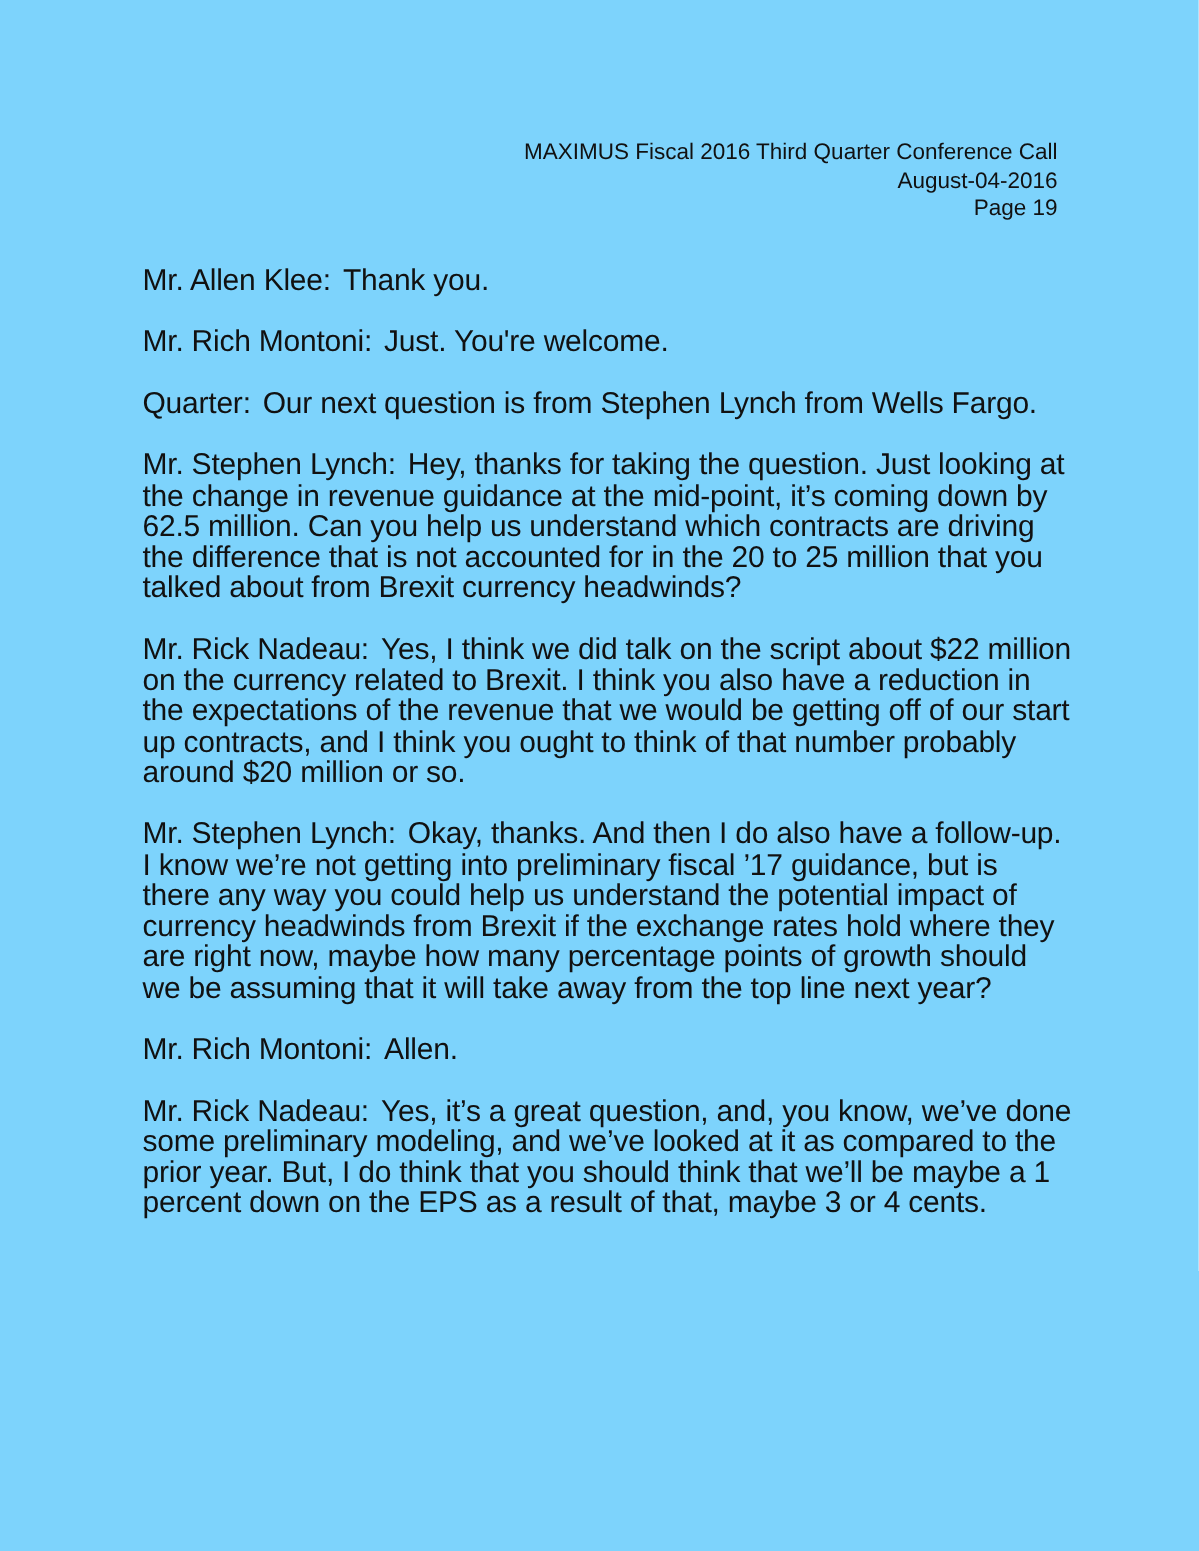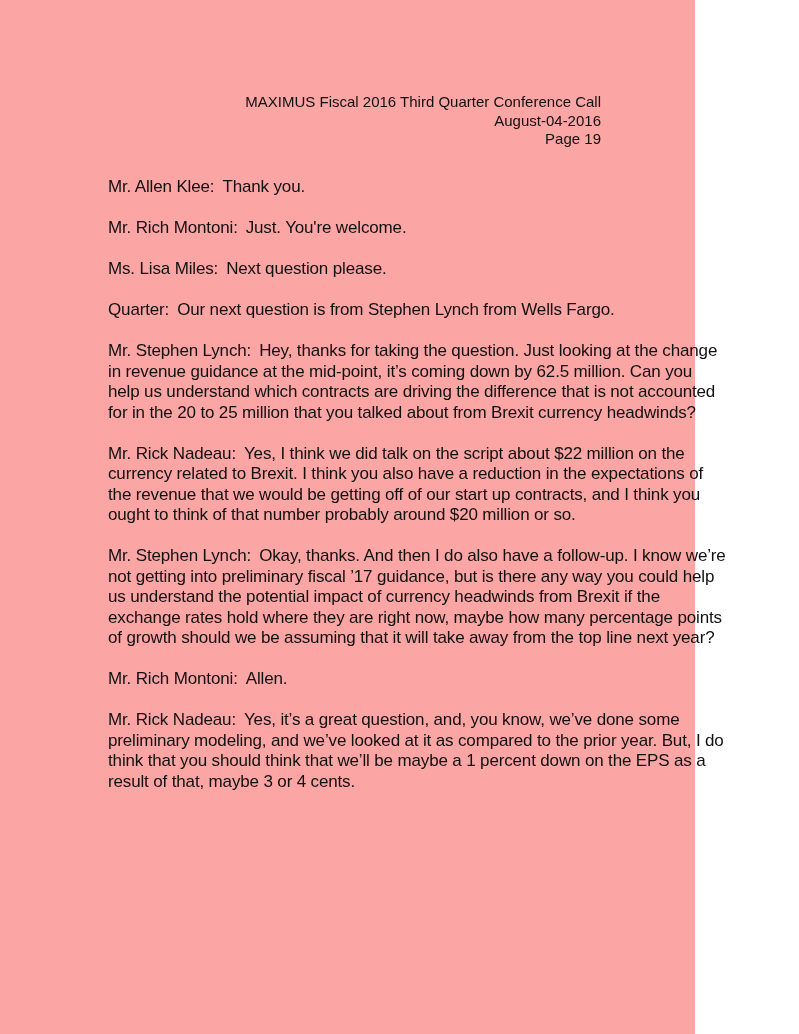--- a/index.html
+++ b/index.html
@@ -11,39 +11,39 @@
     width: 799px;
     height: 1034px;
     position: relative;
     overflow: hidden;
     font-family: "Liberation Sans", sans-serif;
     color: #111111;
   }
   .page {
     position: absolute;
     left: 0; top: 0;
-    width: 695px;
+    width: 799px;
     height: 1034px;
-    background: #fca5a5;
+    background: #7dd3fc;
   }
   .header {
     position: absolute;
     right: 94px;
     top: 93px;
     text-align: right;
     font-size: 15px;
     line-height: 18.5px;
   }
   .header div { white-space: nowrap; }
   .body {
     position: absolute;
-    left: 108px;
+    left: 95px;
     top: 177px;
     width: 620px;
-    font-size: 17px;
+    font-size: 20px;
     line-height: 20.5px;
     letter-spacing: -0.15px;
   }
   .para {
     margin: 0 0 20.5px 0;
   }
   .gap { display: inline-block; width: 8px; }
 </style>
 </head>
 <body>
@@ -52,21 +52,20 @@
 
   <div class="header">
     <div>MAXIMUS Fiscal 2016 Third Quarter Conference Call</div>
     <div>August-04-2016</div>
     <div>Page 19</div>
   </div>
 
   <div class="body">
     <p class="para"><span>Mr. Allen Klee:</span><span class="gap"></span><span>Thank you.</span></p>
     <p class="para"><span>Mr. Rich Montoni:</span><span class="gap"></span><span>Just. You're welcome.</span></p>
-    <p class="para"><span>Ms. Lisa Miles:</span><span class="gap"></span><span>Next question please.</span></p>
     <p class="para"><span>Quarter:</span><span class="gap"></span><span>Our next question is from Stephen Lynch from Wells Fargo.</span></p>
     <p class="para"><span>Mr. Stephen Lynch:</span><span class="gap"></span><span>Hey, thanks for taking the question. Just looking at the change in revenue guidance at the mid-point, it’s coming down by 62.5 million. Can you help us understand which contracts are driving the difference that is not accounted for in the 20 to 25 million that you talked about from Brexit currency headwinds?</span></p>
     <p class="para"><span>Mr. Rick Nadeau:</span><span class="gap"></span><span>Yes, I think we did talk on the script about $22 million on the currency related to Brexit. I think you also have a reduction in the expectations of the revenue that we would be getting off of our start up contracts, and I think you ought to think of that number probably around $20 million or so.</span></p>
     <p class="para"><span>Mr. Stephen Lynch:</span><span class="gap"></span><span>Okay, thanks. And then I do also have a follow-up. I know we’re not getting into preliminary fiscal ’17 guidance, but is there any way you could help us understand the potential impact of currency headwinds from Brexit if the exchange rates hold where they are right now, maybe how many percentage points of growth should we be assuming that it will take away from the top line next year?</span></p>
     <p class="para"><span>Mr. Rich Montoni:</span><span class="gap"></span><span>Allen.</span></p>
     <p class="para"><span>Mr. Rick Nadeau:</span><span class="gap"></span><span>Yes, it’s a great question, and, you know, we’ve done some preliminary modeling, and we’ve looked at it as compared to the prior year. But, I do think that you should think that we’ll be maybe a 1 percent down on the EPS as a result of that, maybe 3 or 4 cents.</span></p>
   </div>
 
 </div>
 

